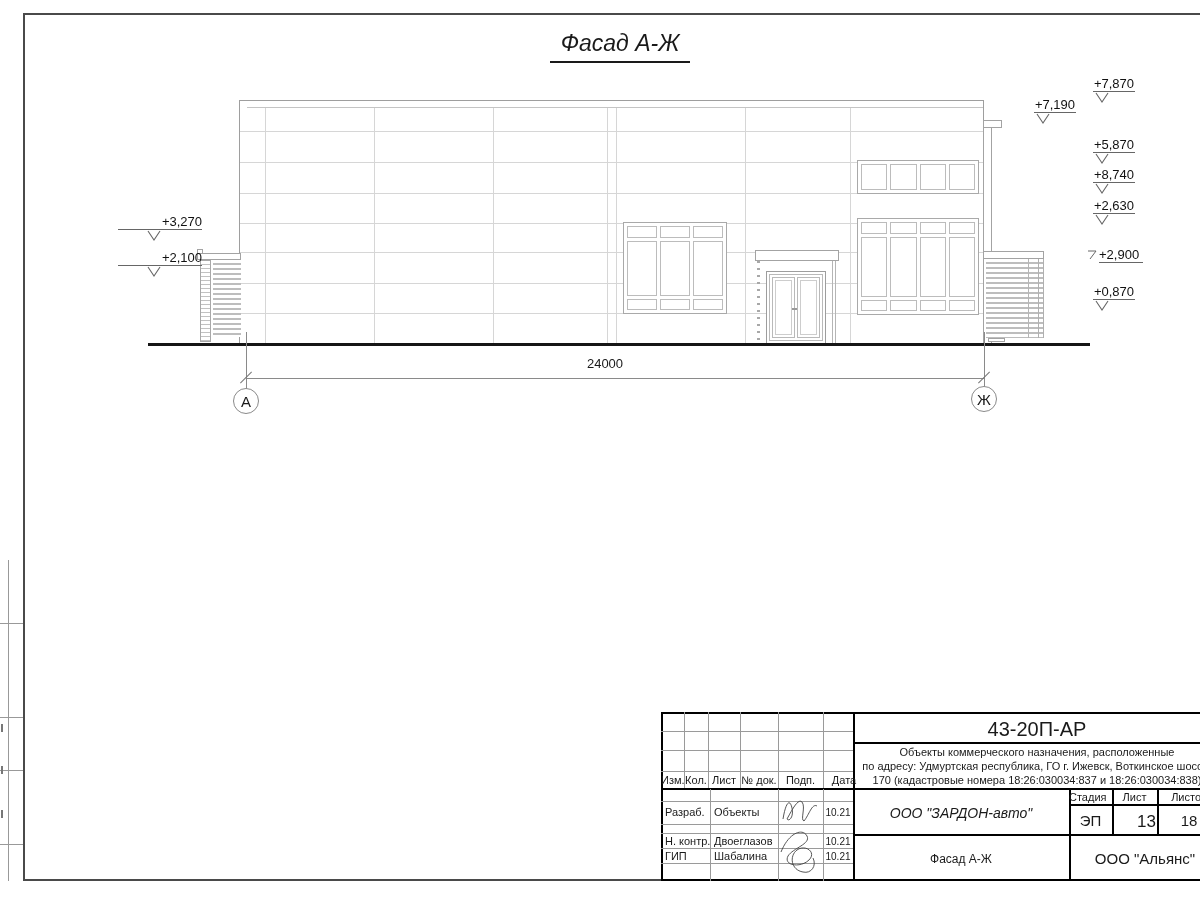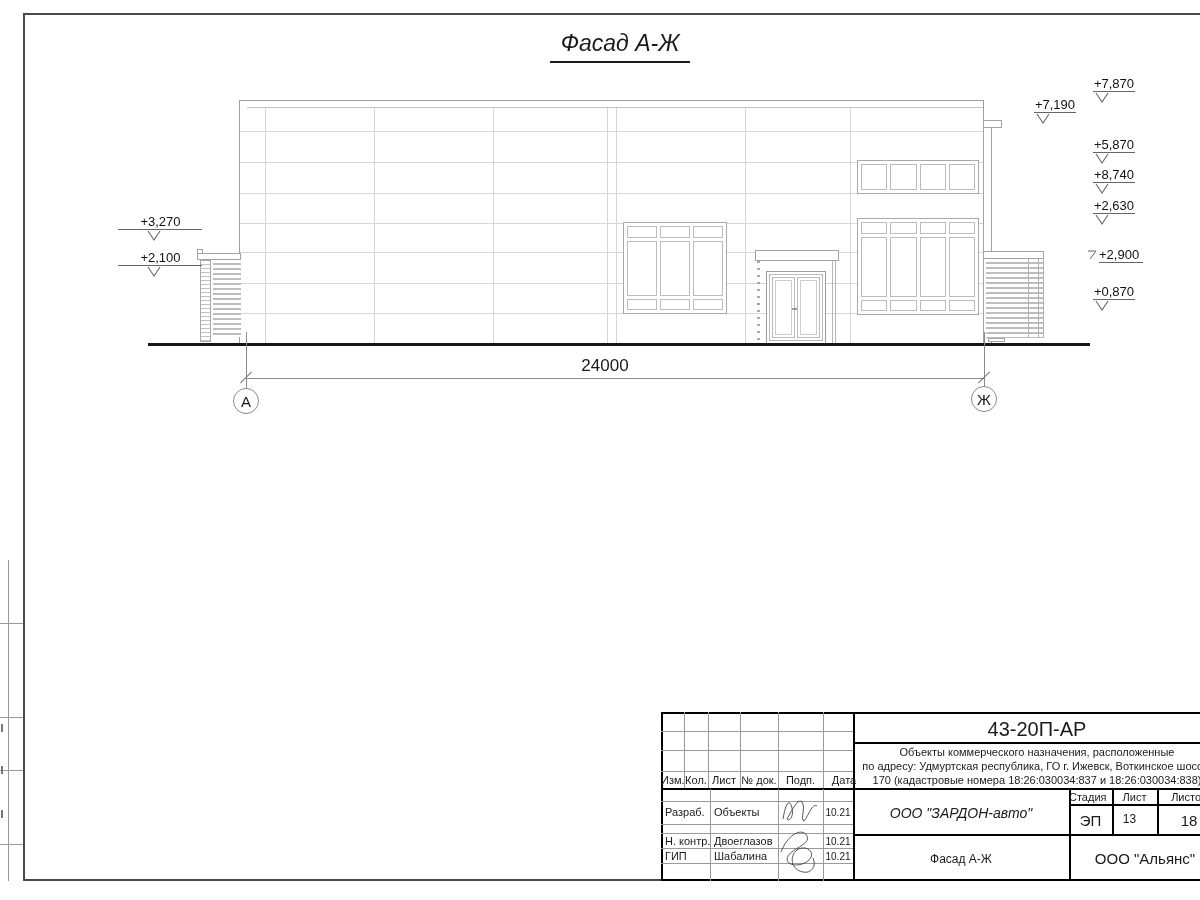--- a/index.html
+++ b/index.html
@@ -29,27 +29,27 @@
   .dframe{border:1px solid #b9b9b9;height:100%;display:flex;gap:2px;padding:2px;box-sizing:border-box}
   .leaf{flex:1;border:1px solid #b9b9b9;position:relative}
   .leaf .pp{position:absolute;inset:2px;border:1px solid #cdcdcd}
   .handle{position:absolute;width:5px;height:2px;background:#9a9a9a;right:-3px;top:50%}
   .ground{position:absolute;left:148px;top:343px;width:942px;height:3px;background:#161616}
   
   .dim{position:absolute;background:#8a8a8a}
   .tick{position:absolute;width:16px;height:1px;background:#777;transform:rotate(-45deg)}
   .bubble{position:absolute;width:26px;height:26px;border:1px solid #8a8a8a;border-radius:50%;
           text-align:center;line-height:26px;font-size:15px;background:#fff;box-sizing:border-box}
-  .dimtxt{position:absolute;left:555px;top:356px;width:100px;text-align:center;font-size:17px}
+  .dimtxt{position:absolute;left:555px;top:356px;width:100px;text-align:center;font-size:13px}
   .elev{position:absolute;width:42px;font-size:13px;color:#111}
   .ev-t{text-align:center;line-height:15px;white-space:nowrap}
   .ev-u{border-top:1px solid #666}
   .ev-a{display:block;margin-left:1px}
   .elev.left{width:84px}
-  .elev.left .ev-t{text-align:center;padding-left:1px}
+  .elev.left .ev-t{text-align:right;padding-left:1px}
   .elev.left .ev-a{margin-left:28px}
   
   .ptitle{position:absolute;left:550px;top:30px;width:140px;text-align:center;
           font-size:23px;font-style:italic;border-bottom:2px solid #1a1a1a;padding-bottom:4px}
   
   .tb{position:absolute;left:661px;top:712px;width:560px;height:169px;font-size:11px}
   .tb .bl{position:absolute;background:#000}
   .tb .tl{position:absolute;background:#9a9a9a}
   .tb .t{position:absolute;white-space:nowrap}
   .tb .c{text-align:center}
@@ -292,17 +292,17 @@
 
   <div class="t c" style="left:192px;top:6px;width:368px;font-size:20px">43-20П-АР</div>
   <div class="t c" style="left:192px;top:34px;width:368px">Объекты коммерческого назначения, расположенные</div>
   <div class="t c" style="left:192px;top:48px;width:368px">по адресу: Удмуртская республика, ГО г. Ижевск, Воткинское шоссе,</div>
   <div class="t c" style="left:192px;top:62px;width:368px">170 (кадастровые номера 18:26:030034:837 и 18:26:030034:838)</div>
   <div class="t c" style="left:192px;top:93px;width:216px;font-size:14px;font-style:italic">ООО "ЗАРДОН-авто"</div>
   <div class="t c" style="left:408px;top:79px;width:22px">Стадия</div>
   <div class="t c" style="left:451px;top:79px;width:45px">Лист</div>
   <div class="t c" style="left:496px;top:79px;width:64px">Листов</div>
   <div class="t c" style="left:408px;top:100px;width:43px;font-size:15px">ЭП</div>
-  <div class="t c" style="left:446px;top:100px;width:45px;font-size:12px">13</div>
+  <div class="t c" style="left:463px;top:100px;width:45px;font-size:17px">13</div>
   <div class="t c" style="left:496px;top:100px;width:64px;font-size:15px">18</div>
   <div class="t c" style="left:192px;top:140px;width:216px;font-size:12px">Фасад А-Ж</div>
   <div class="t c" style="left:408px;top:138px;width:152px;font-size:15px">ООО "Альянс"</div>
 </div>
 
 </body></html>

